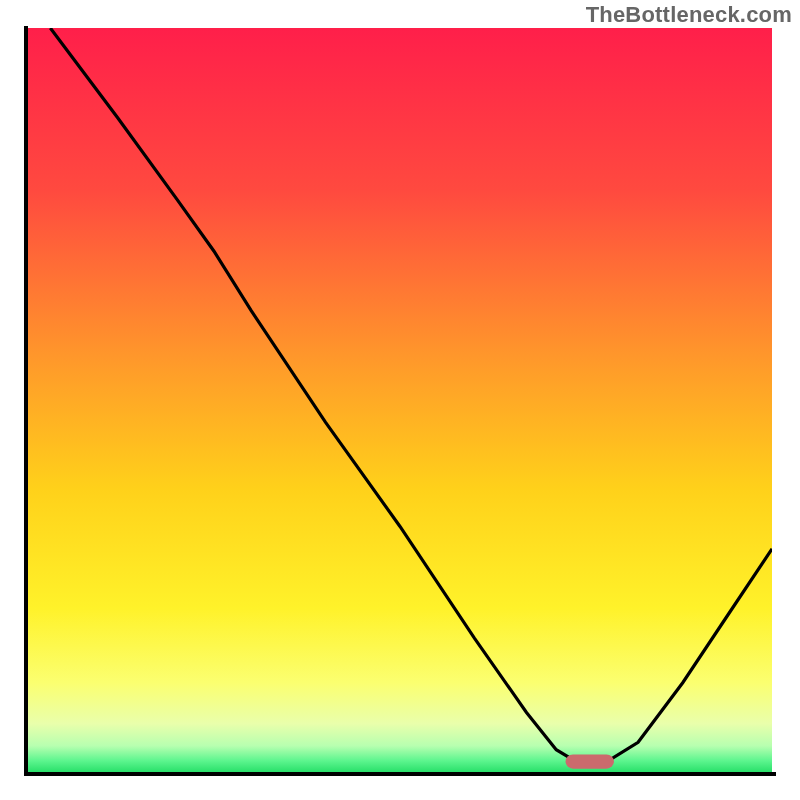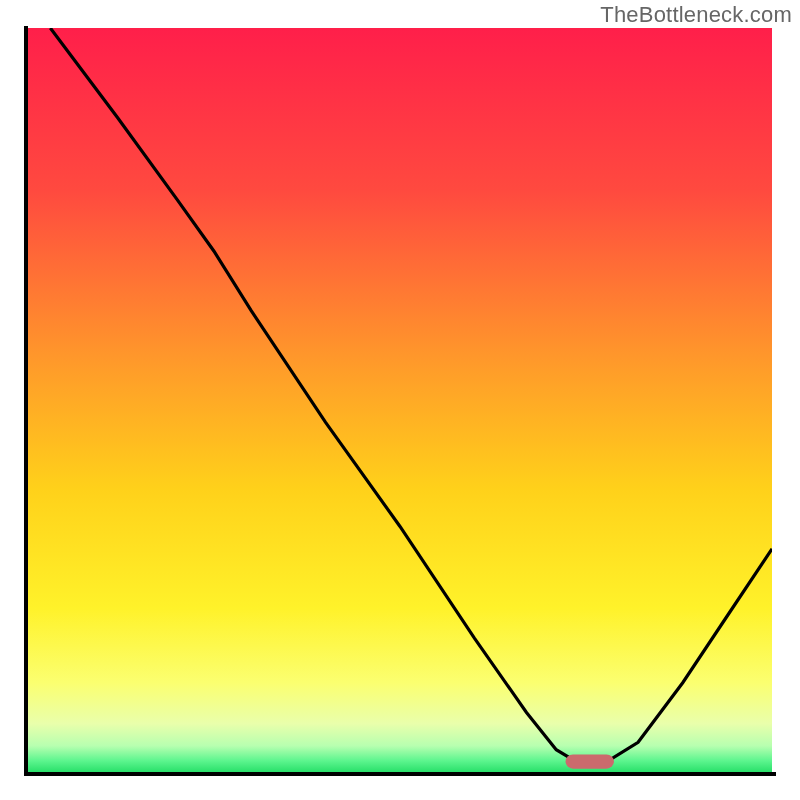--- a/index.html
+++ b/index.html
@@ -15,21 +15,21 @@
     position: relative;
     width: 800px;
     height: 800px;
   }
   .watermark {
     position: absolute;
     top: 2px;
     right: 8px;
     color: #666666;
     font-size: 22px;
-    font-weight: 400;
+    font-weight: 700;
     letter-spacing: 0.2px;
     user-select: none;
   }
   
   .plot {
     position: absolute;
     left: 28px;
     top: 28px;
     width: 744px;   
     height: 744px;  

